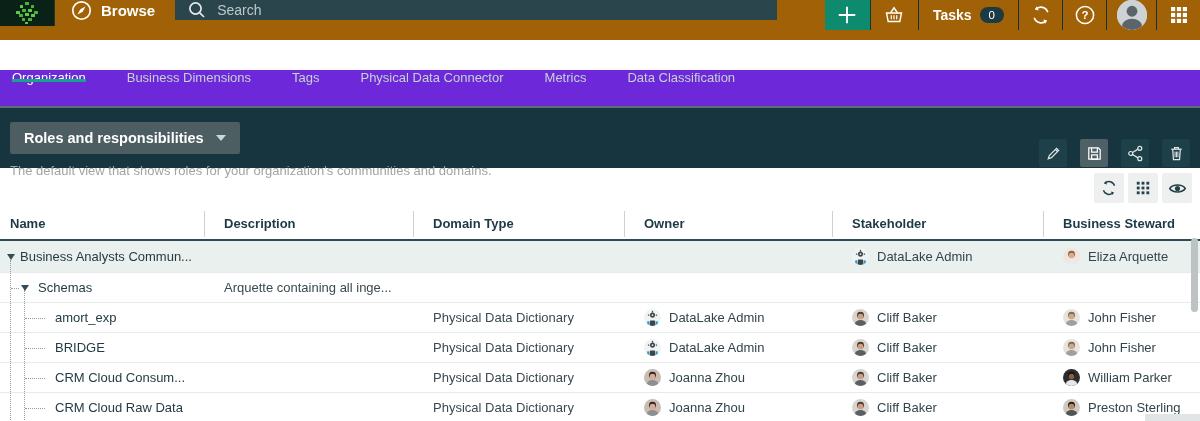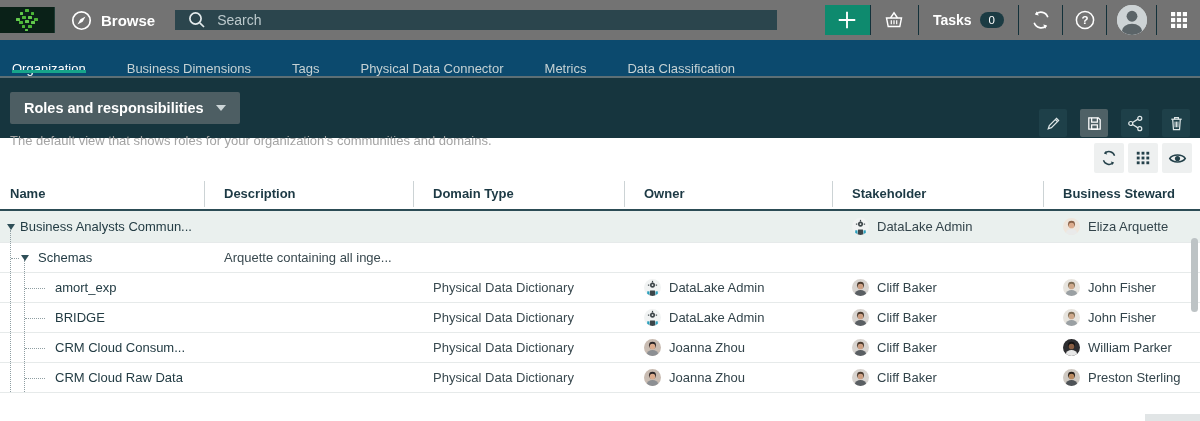--- a/index.html
+++ b/index.html
@@ -1,36 +1,36 @@
 <!DOCTYPE html>
 <html><head>
 <meta charset="utf-8">
 <style>
   * { margin:0; padding:0; box-sizing:border-box; }
   html,body { font-family:"Liberation Sans", sans-serif; }
   #app { position:relative; width:1200px; height:421px; background:#ffffff; overflow:hidden; }
 
   
-  .topbar { position:relative; display:flex; align-items:center; height:40px; background:#737373; }
+  .topbar { position:relative; display:flex; align-items:flex-start; height:40px; background:#a16207; }
   .logo-tile { width:55px; display:flex; align-items:center; justify-content:center; background:#0a2118; border-right:1px solid #1c3a34; }
   .browse-btn { display:flex; align-items:center; gap:9px; padding:0 20px 0 16px; color:#fff; cursor:pointer; }
   .browse-label { font-size:15px; font-weight:bold; color:#fff; }
   .searchbar { display:flex; align-items:center; gap:10px; width:602px; background:#2b454d; padding:0 12px; }
   .searchbar input { flex:1; background:transparent; border:none; outline:none; color:#dde5e7; font-size:14px; font-family:"Liberation Sans",sans-serif; }
   .searchbar input::placeholder { color:#bcc9cc; }
   .topbar-right { display:flex; align-items:stretch; margin-left:auto; }
   .tb-item { display:flex; align-items:center; justify-content:center; min-width:44px; border-left:1px solid #13313a; cursor:pointer; }
   .tb-plus { background:#0e8a6e; width:45px; border-left:none; }
   .tasks-item { gap:8px; padding:0 14px; }
   .tasks-label { color:#fff; font-size:14px; font-weight:bold; }
   .tasks-badge { background:#1b3b43; color:#fff; font-size:11.5px; padding:2px 9px; border-radius:9px; }
   .user-avatar { width:30px; height:30px; border-radius:50%; background:#cdd3d5; overflow:hidden; display:block; }
 
   
-  .tabbar { display:flex; align-items:flex-end; height:38px; background:#0c4a6e; padding-left:12px; gap:41px; border-bottom:2px solid #5d6f75; }
+  .tabbar { display:flex; align-items:flex-start; height:38px; background:#6d28d9; padding-left:12px; gap:41px; border-bottom:2px solid #5d6f75;margin-top:30px; }
   .tab { display:flex; align-items:center; color:#c6d2d4; font-size:13px; position:relative; cursor:pointer; white-space:nowrap; }
   .tab.active { color:#ffffff; }
   .tab.active::after { content:""; position:absolute; left:0; right:0; bottom:3px; height:3px; background:#17a58a; }
 
   
   .band { position:relative; height:60px; background:#16353e; padding:14px 22px 0 10px; }
   .view-btn { display:inline-flex; align-items:center; gap:12px; background:#4d5e63; color:#fff; font-size:14.5px; font-weight:bold; padding:8px 14px; border:none; border-radius:2px; cursor:pointer; font-family:"Liberation Sans",sans-serif; }
   .caret-down { width:0; height:0; border-left:5px solid transparent; border-right:5px solid transparent; border-top:6px solid #cdd6d8; display:inline-block; }
   .band-desc { color:#a3a3a3; font-size:13px; margin-top:9px; }
   .band-actions { position:absolute; right:10px; top:31px; display:flex; gap:13px; }

